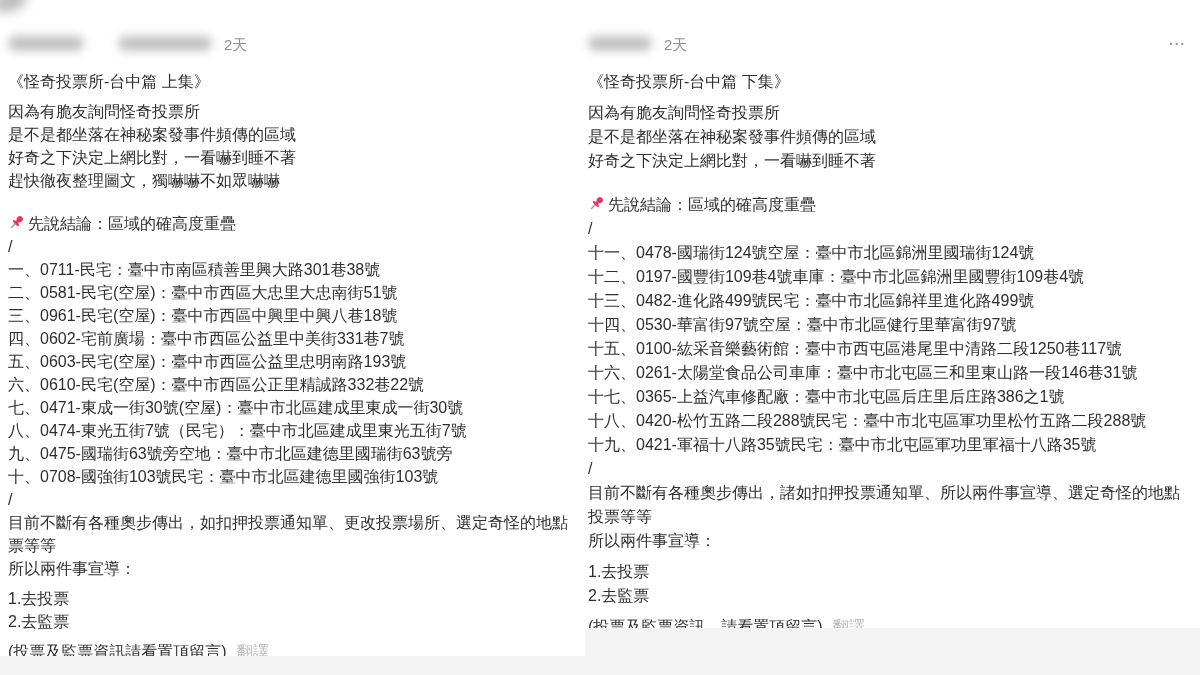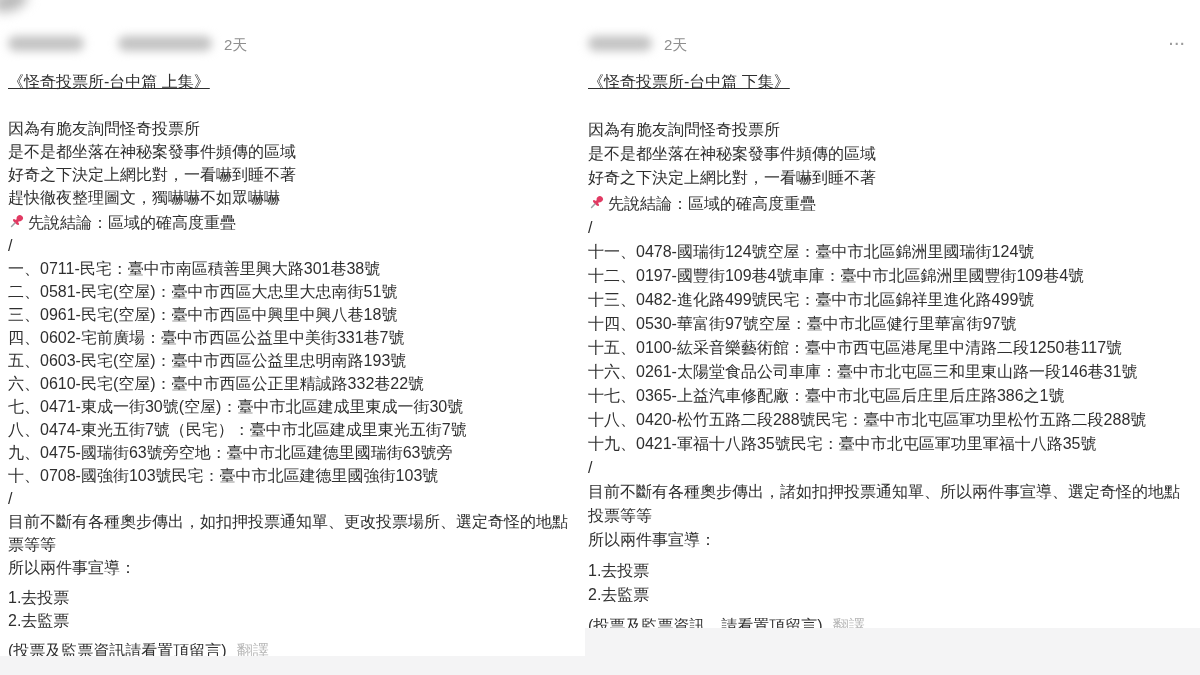--- a/index.html
+++ b/index.html
@@ -20,22 +20,22 @@
   .blur-block { background:#c2c2c2; border-radius:8px; height:15px; filter:blur(5px); }
   .blur-a { width:76px; }
   .blur-b { width:94px; margin-left:34px; }
   .blur-c { width:64px; }
   .post-time { margin-left:12px; font-size:15px; color:#8f8f8f; }
   .more-btn { position:absolute; right:6px; top:0; color:#9b9b9b; font-size:14px; font-weight:bold; letter-spacing:1px; cursor:pointer; }
 
   .line { white-space:nowrap; }
   .post-left  .line { line-height:23px; }
   .post-right .line { line-height:24px; }
-  .line.title { margin-bottom:24px;text-decoration:underline; }
-  .pin-line { margin-top:2px; }
+  .line.title { margin-bottom:7px; }
+  .pin-line { margin-top:20px; }
   .gap-top { margin-top:7px; }
 
   .pin-icon { display:inline-block; vertical-align:-2px; margin-right:3px; }
   .translate { color:#b9b9b9; margin-left:10px; cursor:pointer; }
 
   .strip { position:absolute; background:#f4f4f5; }
   .strip-left  { left:0;     top:656px; width:585px; height:19px; }
   .strip-right { left:585px; top:628px; width:615px; height:47px; }
 
   .corner-smudge {

